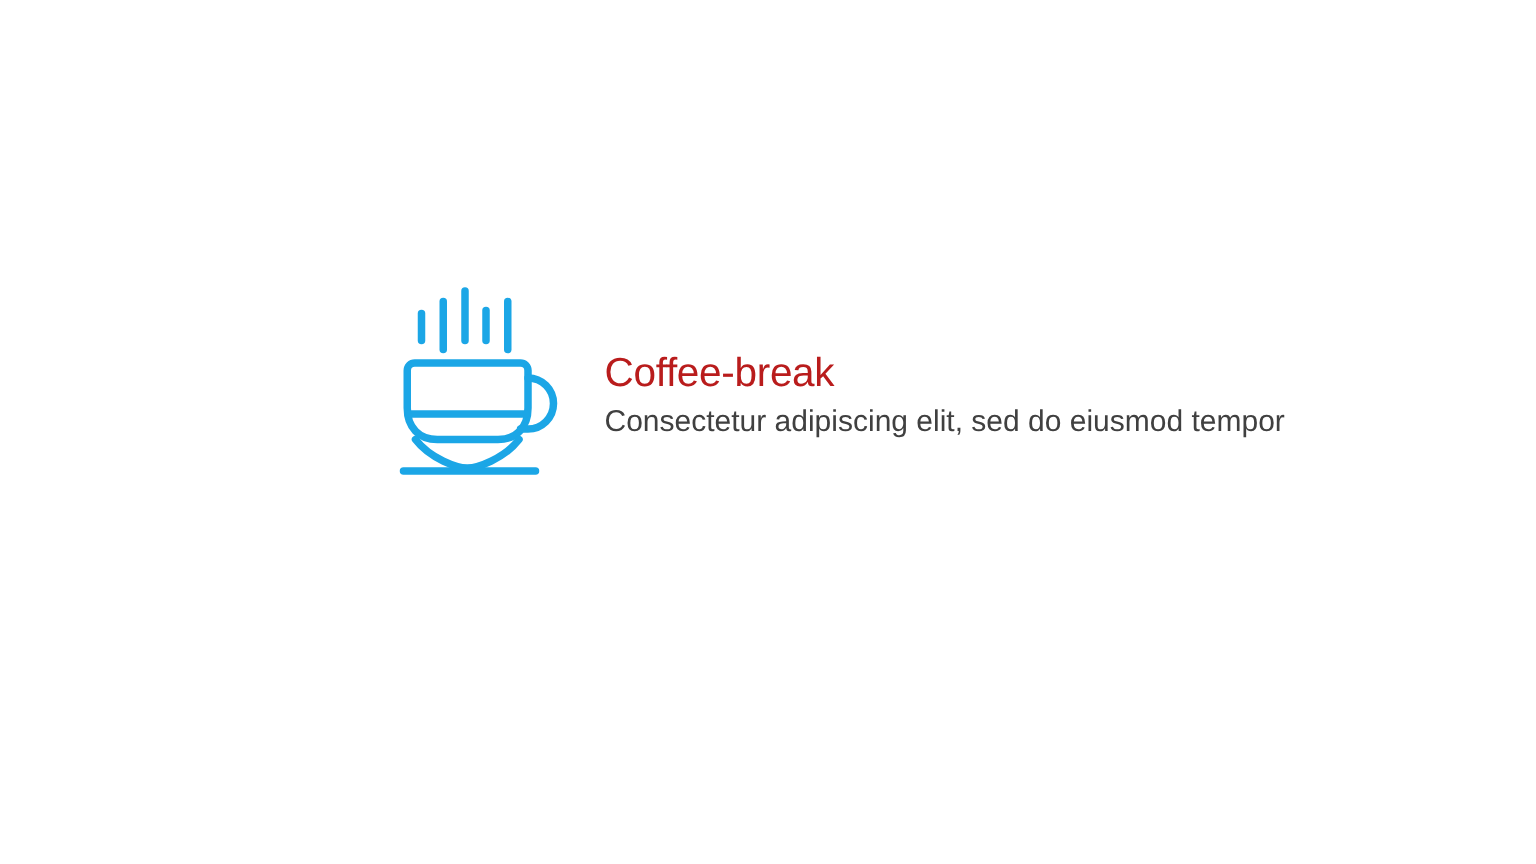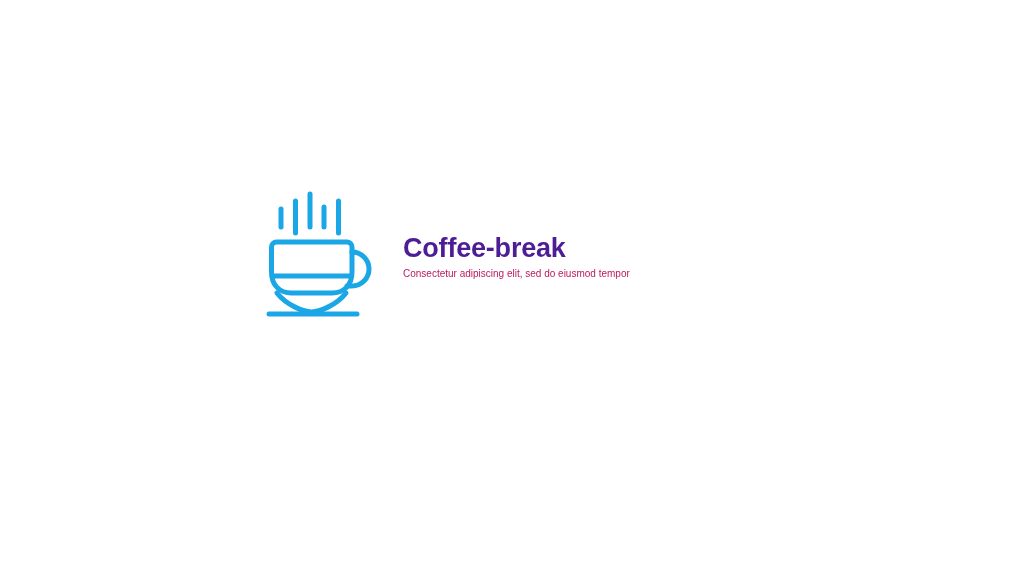--- a/index.html
+++ b/index.html
@@ -48,34 +48,34 @@
   .text-wrap {
     flex: 0 0 auto;
     margin-left: 14px;
     padding-top: 44px;
     width: 420px;
   }
 
   .headline {
     font-family: "Liberation Sans", sans-serif;
     font-size: 27px;
-    font-weight: bold;
+    font-weight: normal;
     line-height: 1.05;
     letter-spacing: -0.2px;
-    color: #4c1d95;
+    color: #b91c1c;
     margin: 0 0 5px 0;
     white-space: nowrap;
   }
 
   .subcopy {
     font-family: "Liberation Sans", sans-serif;
-    font-size: 10px;
+    font-size: 20px;
     font-weight: normal;
     line-height: 1.42;
-    color: #be185d;
+    color: #404040;
     margin: 0;
   }
   .subcopy .line {
     display: block;
     white-space: nowrap;
   }
 
   
   .corner-mark {
     position: absolute;

